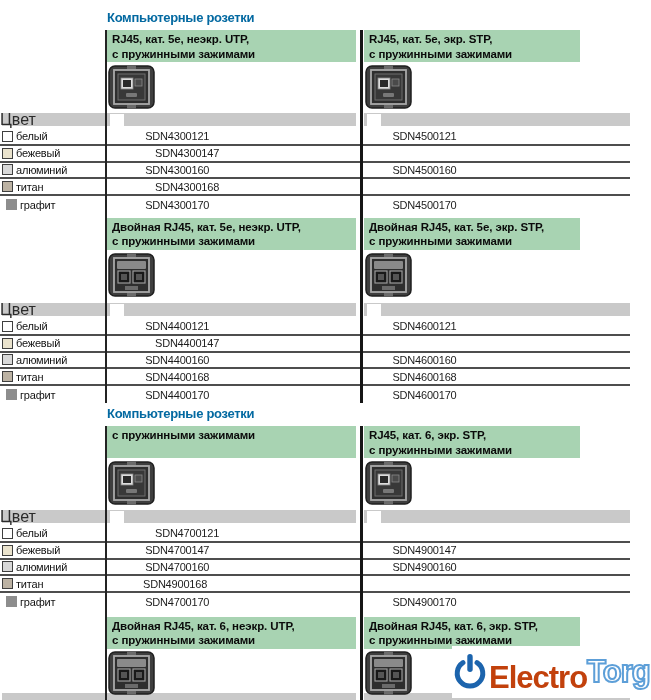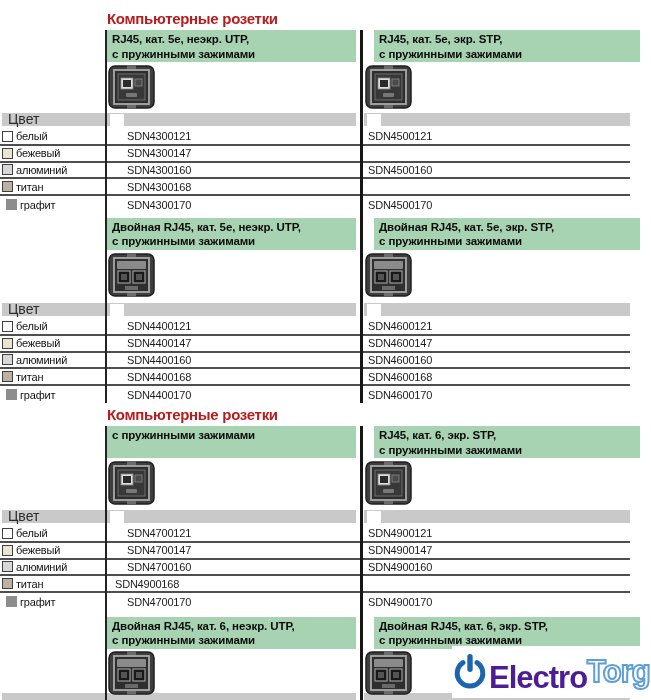--- a/index.html
+++ b/index.html
@@ -2,61 +2,61 @@
 <html><head>
 <meta charset="utf-8">
 <style>
   * { margin:0; padding:0; box-sizing:border-box; }
   html,body { background:#ffffff; }
   body {
     width:651px; height:700px; position:relative; overflow:hidden;
     font-family:"Liberation Sans", sans-serif; color:#111;
   }
   .title {
-    position:absolute; left:107px; font-size:15px; font-weight:bold;
-    color:#b91c1c; letter-spacing:-0.3px;
+    position:absolute; left:107px; font-size:13px; font-weight:bold;
+    color:#0369a1; letter-spacing:-0.3px;
   }
   .table { position:absolute; left:0; width:630px; }
   .vl, .vm { position:absolute; top:0; height:100%; z-index:5; }
   .vl { left:105px; width:2px; background:#232323; }
   .vm { left:360px; width:3px; background:#161616; }
   .row { position:relative; width:630px; }
   .hdr-row { height:32px; }
   .green {
     position:absolute; top:0; height:32px; background:#a8d3b2;
     font-weight:bold; font-size:11.5px; line-height:14.5px;
     padding:2px 0 0 5px; color:#0a0a0a; letter-spacing:-0.1px;
   }
   .green.gl { left:107px; width:249px; }
-  .green.gr { left:364px; width:266px;margin-left:10px; }
+  .green.gr { left:364px; width:216px; }
   .socket { position:absolute; top:3px; width:47px; height:44px; z-index:2; }
   .socket.sl { left:108px; } .socket.sr { left:365px; }
   .cvet-row { height:16px; }
   .cvet-bar { position:absolute; top:0; height:13px; background:#c9c9c9; }
   .cvet-bar.a { left:2px;  width:354px; }
   .cvet-bar.b { left:364px; width:266px; }
-  .cvet-label { position:absolute; left:8px; top:0; font-size:14px; line-height:13px; color:#2b2b2b; z-index:2; }
+  .cvet-label { position:absolute; left:0; top:0; font-size:16px; line-height:13px; color:#2b2b2b; z-index:2; }
   .cvet-sq { position:absolute; top:1px; width:14px; height:14px; background:#fff; z-index:3; }
   .cvet-sq.ql { left:110px; } .cvet-sq.qr { left:367px; }
-  .crow { height:16.8px; display:flex; border-bottom:2px solid #4e4e4e; }
+  .crow { height:16.8px; display:flex; border-bottom:2px solid #4e4e4e;gap:28px; }
   .crow.last { border-bottom:none; }
   .lbl { width:107px; display:flex; align-items:center; padding-left:2px; font-size:11px; letter-spacing:-0.2px; }
   .sw { width:11px; height:11px; border:1.5px solid #3f3f3f; margin-right:3px; flex:0 0 auto; }
   .sw.ind { margin-left:4px; }
   .code { font-size:11px; letter-spacing:-0.2px; color:#1c1c1c; display:flex; align-items:center; }
   .code.c1 { width:253px; padding-left:20px; }
   .code.c2 { width:270px; padding-left:8px; }
   .gap5 { height:5px; } .gap7 { height:7px; }
   .strip-row { height:7px; }
   .logo {
     position:absolute; left:452px; top:646px; width:199px; height:52px;
     background:#fff; display:flex; align-items:center; z-index:10;
   }
   .pwr { width:36px; height:36px; margin-right:1px; flex:0 0 auto; }
-  .lg-main { font-size:31px; font-weight:bold; color:#4c1d95; letter-spacing:-1px;margin-top:12px; }
+  .lg-main { font-size:31px; font-weight:bold; color:#c2410c; letter-spacing:-1px;margin-top:12px; }
   .lg-acc  { font-size:31px; font-weight:bold; color:#7fb0de; letter-spacing:-1px; }
   @supports (-webkit-text-stroke: 1px black) {
     .lg-acc { color:#ffffff; -webkit-text-stroke:2px #5d9fd8; }
   }
 </style>
 </head>
 <body>
 
 <div class="title" style="top:10px">Компьютерные розетки</div>
 
@@ -202,21 +202,20 @@
       </div>
     <div class="code c1">SDN4400121</div>
     <div class="code c2">SDN4600121</div>
   </div>
   <div class="crow">
     <div class="lbl">
         <span class="sw" style="background: rgb(234, 227, 205); border-color: rgb(63, 63, 63);"></span>
         <span>бежевый</span>
       </div>
     <div class="code c1">SDN4400147</div>
-    <div class="code c2">SDN4600147</div>
   </div>
   <div class="crow">
     <div class="lbl">
         <span class="sw" style="background: rgb(216, 216, 216); border-color: rgb(63, 63, 63);"></span>
         <span>алюминий</span>
       </div>
     <div class="code c1">SDN4400160</div>
     <div class="code c2">SDN4600160</div>
   </div>
   <div class="crow">
@@ -285,21 +284,20 @@
     <div class="cvet-sq ql"></div>
     <div class="cvet-sq qr"></div>
   </div>
 
   <div class="crow">
     <div class="lbl">
         <span class="sw" style="background: rgb(255, 255, 255); border-color: rgb(63, 63, 63);"></span>
         <span>белый</span>
       </div>
     <div class="code c1">SDN4700121</div>
-    <div class="code c2">SDN4900121</div>
   </div>
   <div class="crow">
     <div class="lbl">
         <span class="sw" style="background: rgb(234, 227, 205); border-color: rgb(63, 63, 63);"></span>
         <span>бежевый</span>
       </div>
     <div class="code c1">SDN4700147</div>
     <div class="code c2">SDN4900147</div>
   </div>
   <div class="crow">

